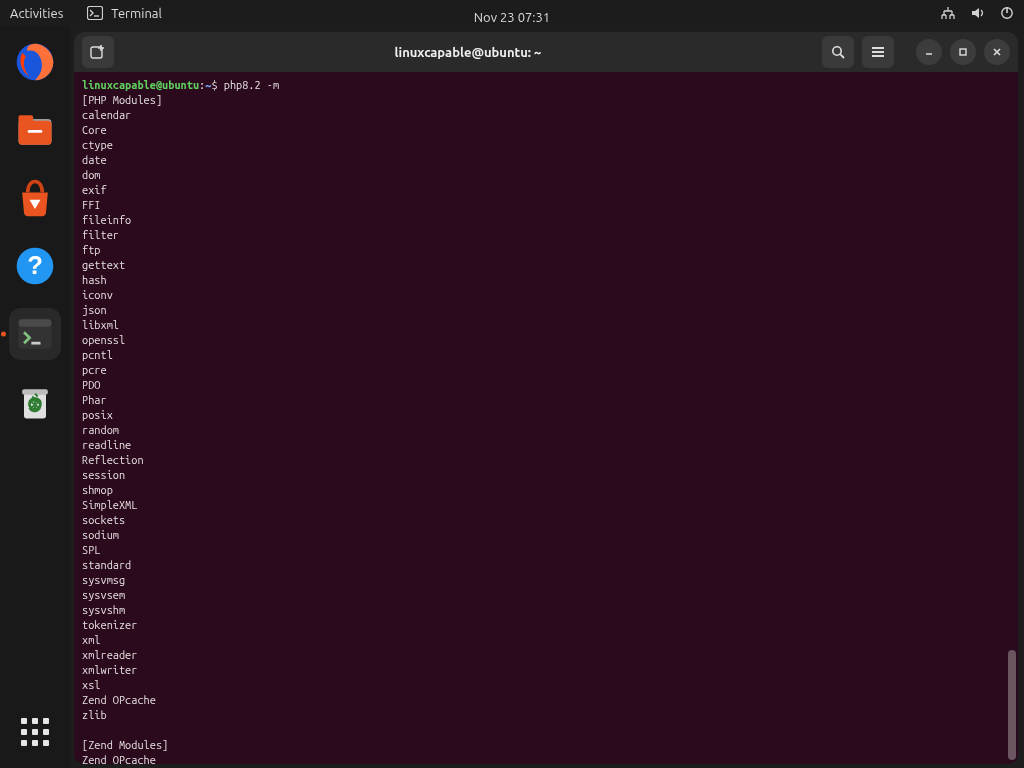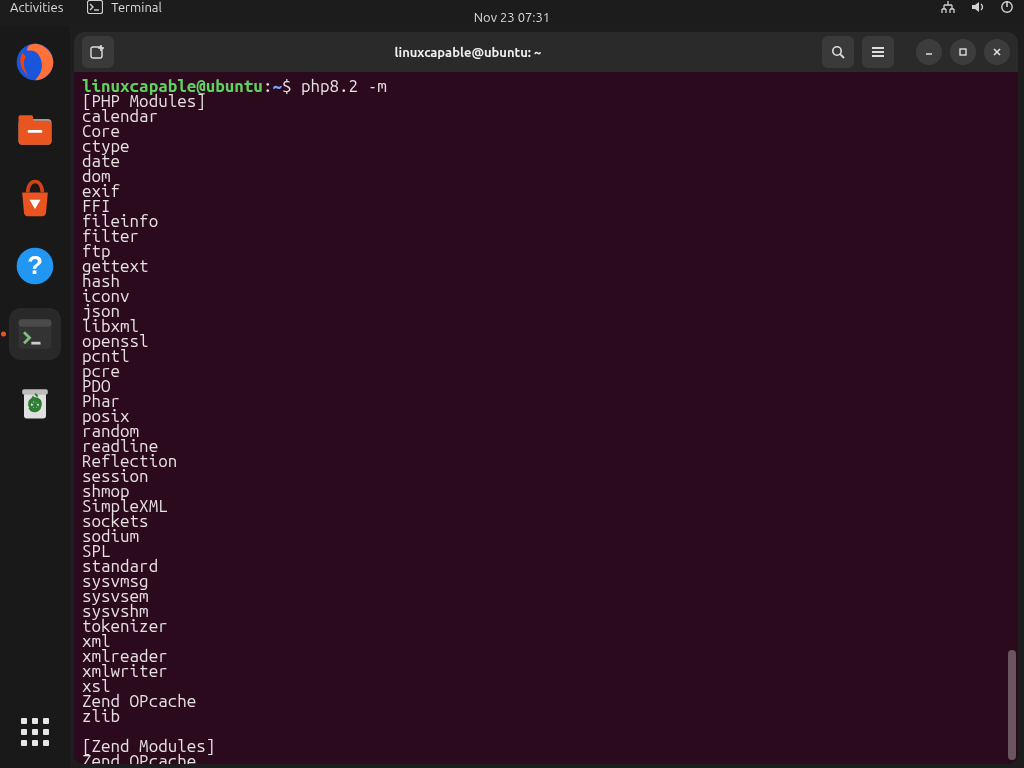--- a/index.html
+++ b/index.html
@@ -9,22 +9,22 @@
     background: #1d1d1d;
     color: #e6e6e6;
     font-size: 13px;
   }
 
   
   .topbar {
     height: 26px;
     background: #1c1c1c;
     display: flex;
-    align-items: flex-end;
-    padding: 12px 10px;
+    align-items: center;
+    padding: 0 10px;
     color: #dcdcdc;
     font-size: 13px;
     user-select: none;
   }
   .topbar .left { display: flex; align-items: center; gap: 24px; }
   .topbar .appmenu { display: flex; align-items: center; gap: 8px; }
   .topbar .center {
     position: absolute; left: 0; right: 0; top: 4px; height: 26px;
     display: flex; align-items: center; justify-content: center;
     pointer-events: none;
@@ -117,21 +117,21 @@
     background: #3c3c3c;
     display: flex; align-items: center; justify-content: center;
   }
   .win-btn.close { background: #3c3c3c; }
   .tb-btn svg, .win-btn svg { display:block; }
 
   .term-body {
     flex: 1;
     padding: 6px 8px;
     font-family: "Ubuntu Mono", "DejaVu Sans Mono", monospace;
-    font-size: 17px;
+    font-size: 11px;
     line-height: 15px;
     color: #e6e1e1;
     background: #2c0a1e;
     overflow: hidden;
     white-space: pre;
     position: relative;
   }
   .prompt-user { color: #5fd35f; font-weight: bold; }
   .prompt-sep  { color: #e6e1e1; }
   .prompt-path { color: #7aa2f7; font-weight: bold; }

